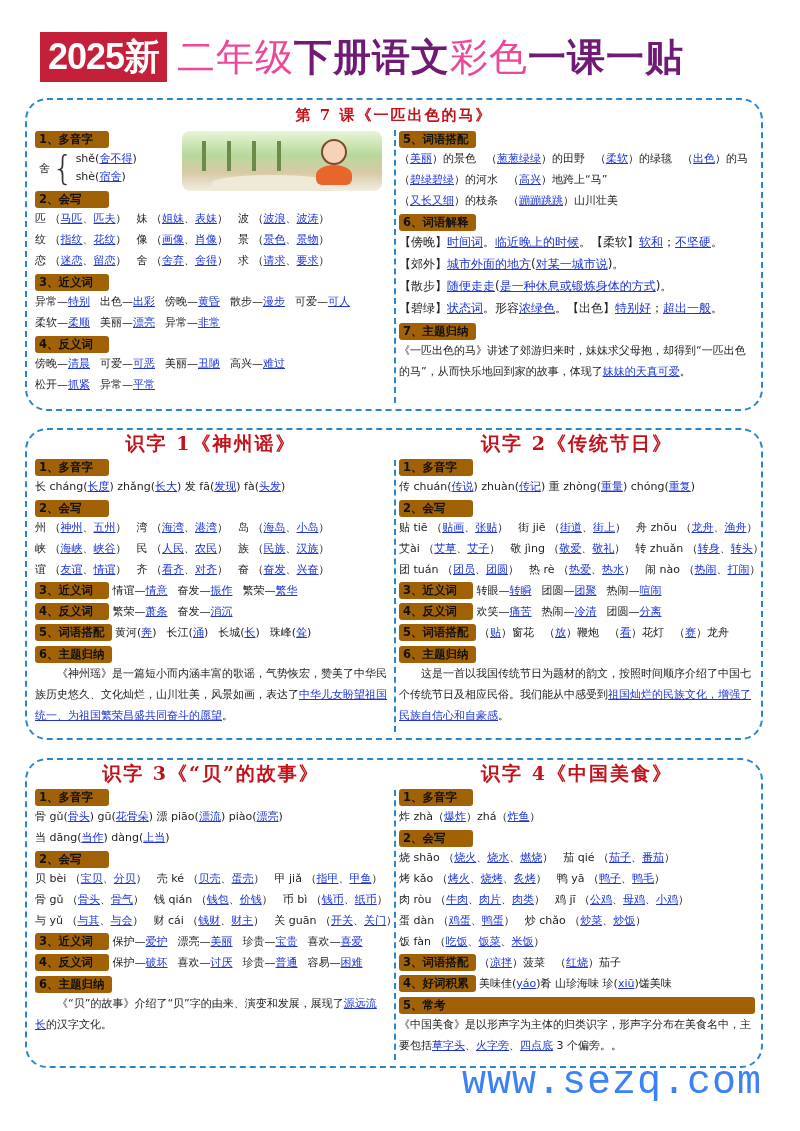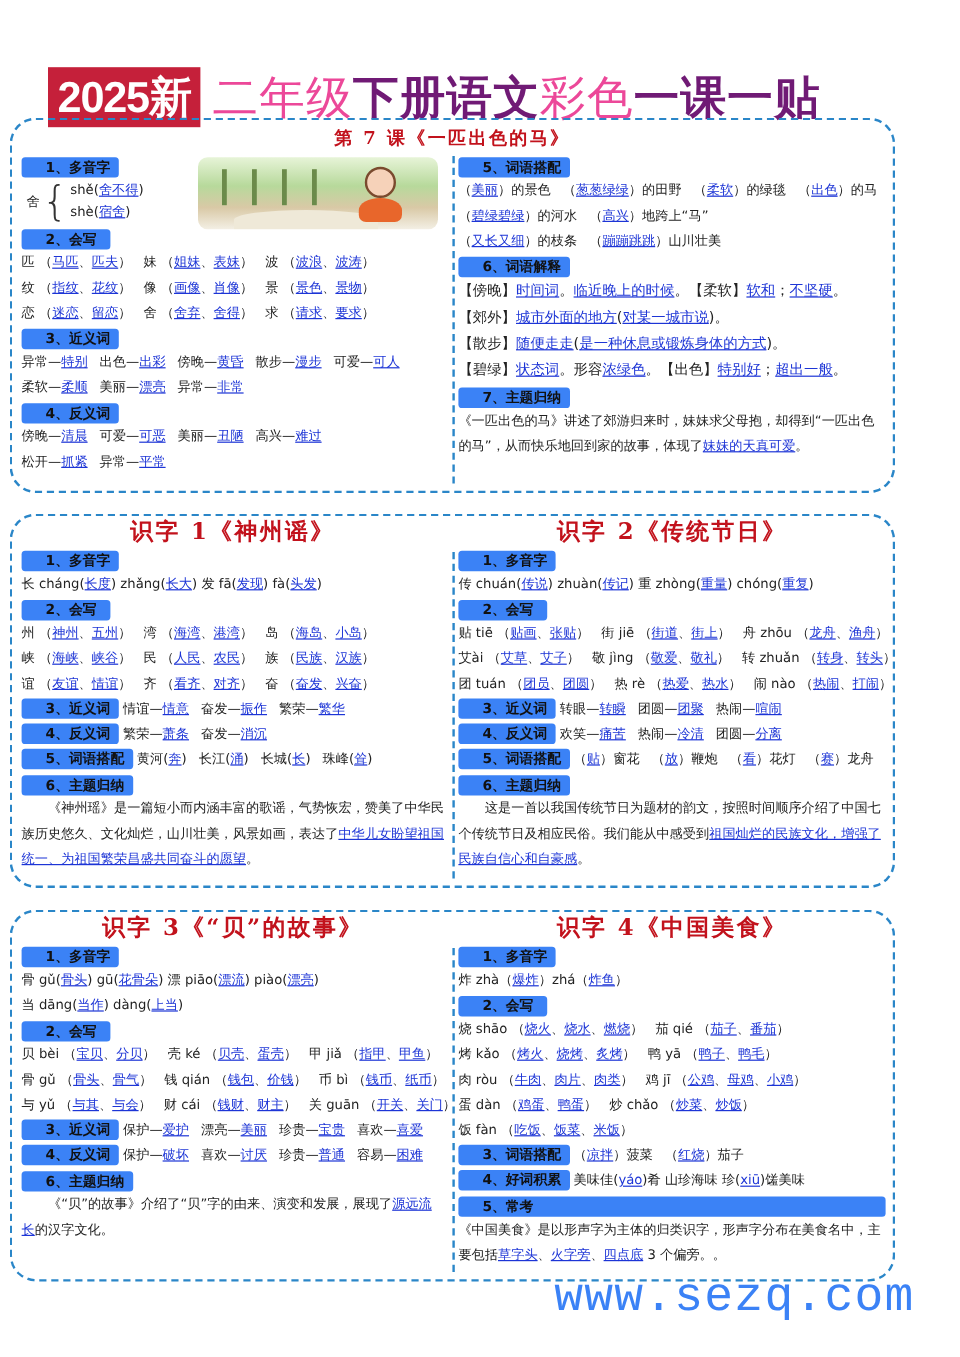--- a/index.html
+++ b/index.html
@@ -1,45 +1,45 @@
 <!DOCTYPE html>
 <html><head>
 <meta charset="utf-8">
 <style>
   * { box-sizing: border-box; margin: 0; padding: 0; }
   body {
     width: 800px; height: 1131px; background: #ffffff; position: relative; overflow: hidden;
     font-family: "DejaVu Sans", "Liberation Sans", sans-serif; color: #222;
   }
-  .header { position: absolute; top: 32px; left: 40px; height: 50px; display: flex; align-items: flex-start; margin-top: 24px; }
+  .header { position: absolute; top: 32px; left: 40px; height: 50px; display: flex; align-items: flex-start; }
   .badge {
     background: #c5203a; color: #fff; font-weight: bold; font-size: 36px; height: 50px;
     padding: 0 8px; display: flex; align-items: center; letter-spacing: -1px;
     font-family: "Liberation Sans", sans-serif;
   }
   .title { font-family: "DejaVu Serif", serif; font-size: 38px; margin-left: 10px; letter-spacing: 1px; }
   .title .blk { color: #ec4899; }
   .title .red { color: #701a75; font-weight: bold; }
 
   .card {
-    position: absolute; left: 8px; width: 738px;
+    position: absolute; left: 25px; width: 738px;
     border: 2.5px dashed #2a86c8; border-radius: 22px;
   }
   .divider { position: absolute; left: 367px; top: 30px; bottom: 6px; border-left: 2px dashed #2a86c8; }
   .col { position: absolute; top: 0; }
   .col.left { left: 8px; width: 352px; }
   .col.right { left: 372px; width: 356px; }
   .ctitle {
     font-family: "DejaVu Serif", serif; color: #c2121c; font-weight: bold; font-size: 19px;
     text-align: center; height: 26px; line-height: 26px; letter-spacing: 2px;
   }
   .card1 .ctitle { font-size: 15px; }
   .lbl {
-    display: inline-block; background: #3b82f6; color: #111; font-weight: bold; font-size: 11.5px;
-    padding: 0 7px 0 20px; height: 17px; line-height: 17px; border-radius: 3px; min-width: 74px;
+    display: inline-block; background: #a16207; color: #111; font-weight: bold; font-size: 11.5px;
+    padding: 0 7px 0 4px; height: 17px; line-height: 17px; border-radius: 3px; min-width: 74px;
   }
   .row { font-size: 11px; line-height: 21px; white-space: nowrap; }
   .rowl { font-size: 12px; line-height: 21px; margin: 1px 0; }
   .lk { color: #1d35d6; text-decoration: underline; }
   .gap { display: inline-block; width: 10px; }
   .sec { margin-top: 1px; }
   .para { font-size: 11px; line-height: 21px; text-indent: 2em; }
   .para.noind { text-indent: 0; }
   .img-box {
     position: absolute; left: 155px; top: 31px; width: 200px; height: 60px; border-radius: 8px;

